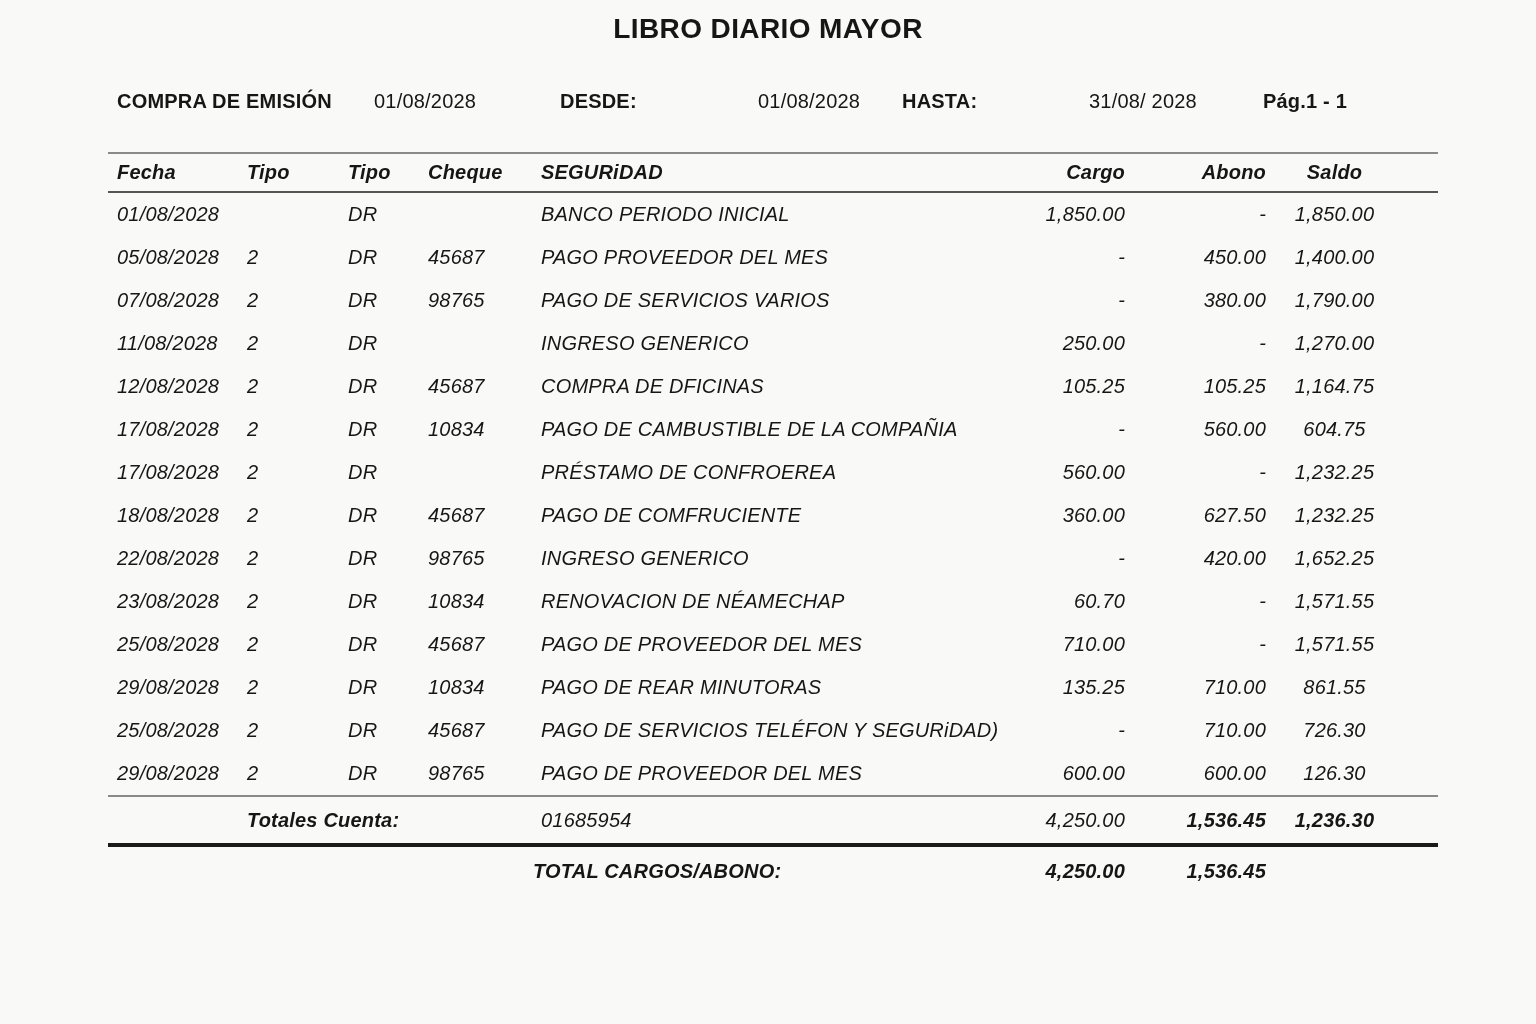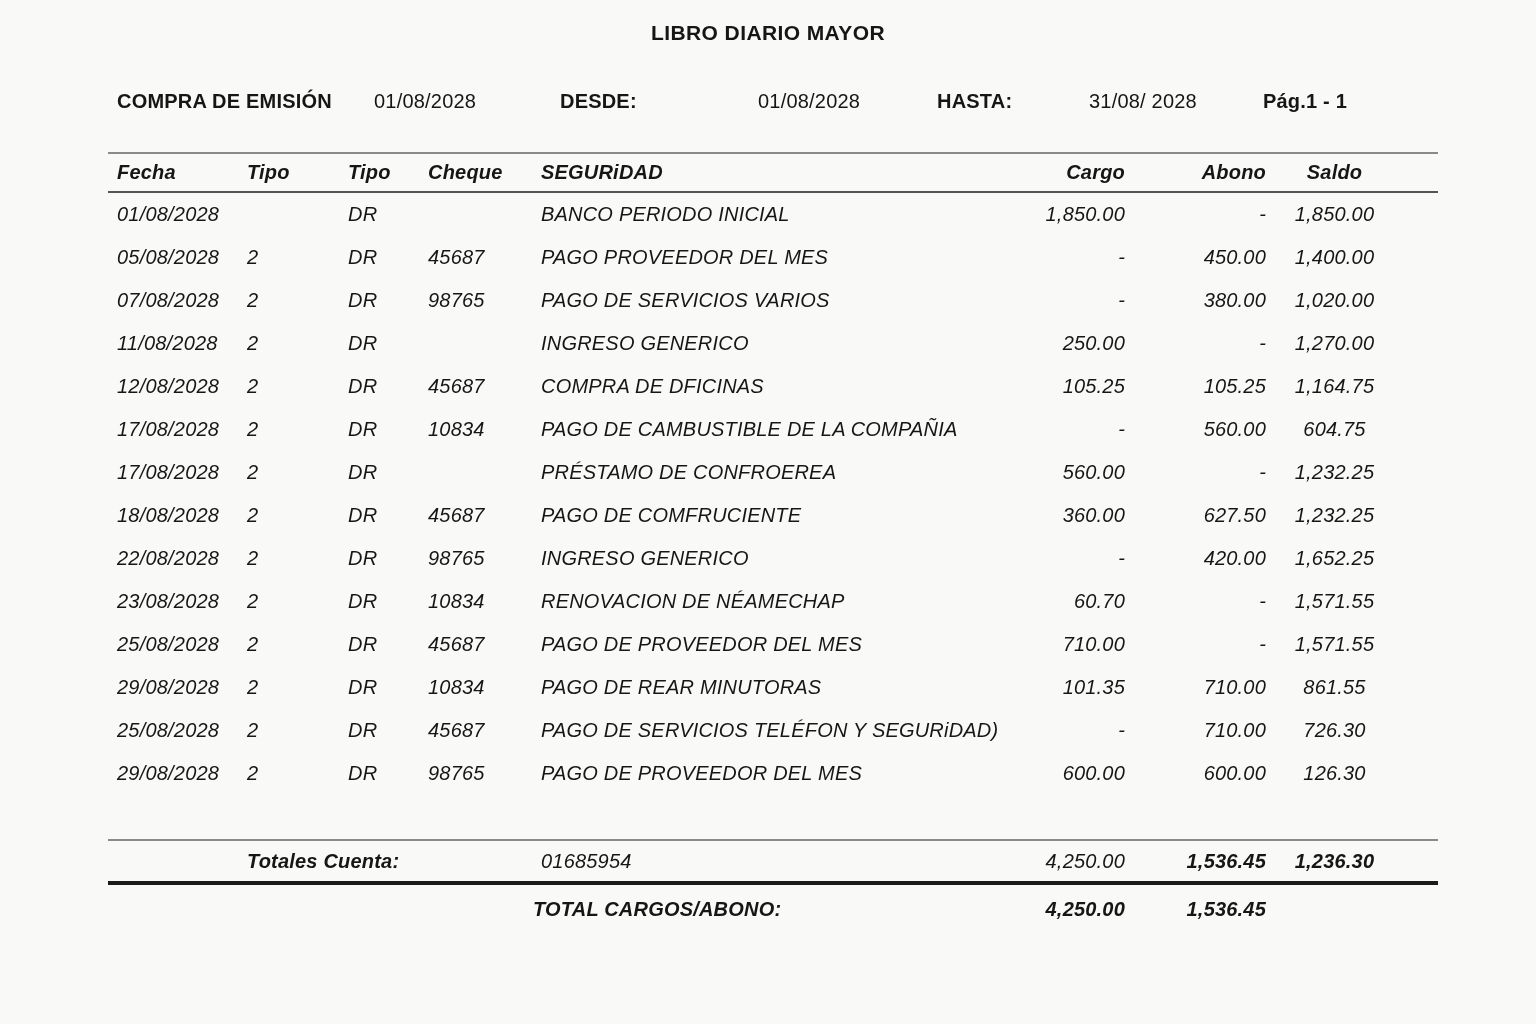--- a/index.html
+++ b/index.html
@@ -16,31 +16,31 @@
     color:var(--text);
     font-family:"Liberation Sans", sans-serif;
     font-size:20px;
     letter-spacing:0.2px;
     position:relative;
     overflow:hidden;
   }
   .bold{font-weight:bold;}
   
   .report-title{
-    position:absolute; top:21px; left:0; width:1536px;
-    text-align:center; font-weight:bold; font-size:21px; letter-spacing:0.4px;
+    position:absolute; top:13px; left:0; width:1536px;
+    text-align:center; font-weight:bold; font-size:28px; letter-spacing:0.4px;
   }
   
   .meta{position:absolute; top:90px; left:0; width:1536px; height:26px;}
   .meta span{position:absolute; top:0; white-space:nowrap;}
   .m-emision-label{left:117px; font-weight:bold;}
   .m-emision-value{left:374px;}
   .m-desde-label{left:560px; font-weight:bold;}
   .m-desde-value{left:758px;}
-  .m-hasta-label{left:937px; font-weight:bold;}
+  .m-hasta-label{left:902px; font-weight:bold;}
   .m-hasta-value{left:1089px;}
   .m-page{left:1263px; font-weight:bold;}
   
   .table{position:absolute; left:108px; top:152px; width:1330px;}
   .grid-row{
     display:grid;
     grid-template-columns:135px 105px 72px 113px 477px 115px 141px 172px;
     align-items:center;
     font-style:italic;
   }
@@ -52,24 +52,23 @@
   }
   .tr{height:43px;}
   .c-fecha{padding-left:9px;}
   .c-comp{padding-left:4px;}
   .c-tipo{padding-left:0;}
   .c-cheque{padding-left:8px;}
   .c-concepto{padding-left:8px; white-space:nowrap;}
   .c-cargo,.c-abono{text-align:right;}
   .c-saldo{text-align:center; padding-right:35px;}
   .totals-row{
-    height:46px;
+    height:52px;
     border-top:2px solid var(--rule-light);
     border-bottom:4px solid var(--rule-black);
-    margin-top:44px;
   }
   .totals-label{grid-column:2 / 5; padding-left:4px; font-weight:bold; white-space:nowrap;}
   .totals-cuenta{padding-left:8px;}
   .grand-row{height:48px;}
   .grand-label{grid-column:5 / 6; font-weight:bold; white-space:nowrap;}
 </style>
 </head>
 <body>
 
 <div class="report-title">LIBRO DIARIO MAYOR</div>
@@ -120,21 +119,21 @@
   </div>
 
   <div class="grid-row tr">
     <div class="c-fecha">07/08/2028</div>
     <div class="c-comp">2</div>
     <div class="c-tipo">DR</div>
     <div class="c-cheque">98765</div>
     <div class="c-concepto">PAGO DE SERVICIOS VARIOS</div>
     <div class="c-cargo">-</div>
     <div class="c-abono">380.00</div>
-    <div class="c-saldo">1,020.00</div>
+    <div class="c-saldo">1,790.00</div>
   </div>
 
   <div class="grid-row tr">
     <div class="c-fecha">11/08/2028</div>
     <div class="c-comp">2</div>
     <div class="c-tipo">DR</div>
     <div class="c-cheque"></div>
     <div class="c-concepto">INGRESO GENERICO</div>
     <div class="c-cargo">250.00</div>
     <div class="c-abono">-</div>
@@ -217,21 +216,21 @@
     <div class="c-abono">-</div>
     <div class="c-saldo">1,571.55</div>
   </div>
 
   <div class="grid-row tr">
     <div class="c-fecha">29/08/2028</div>
     <div class="c-comp">2</div>
     <div class="c-tipo">DR</div>
     <div class="c-cheque">10834</div>
     <div class="c-concepto">PAGO DE REAR MINUTORAS</div>
-    <div class="c-cargo">101.35</div>
+    <div class="c-cargo">135.25</div>
     <div class="c-abono">710.00</div>
     <div class="c-saldo">861.55</div>
   </div>
 
   <div class="grid-row tr">
     <div class="c-fecha">25/08/2028</div>
     <div class="c-comp">2</div>
     <div class="c-tipo">DR</div>
     <div class="c-cheque">45687</div>
     <div class="c-concepto">PAGO DE SERVICIOS TELÉFON Y SEGURiDAD)</div>

